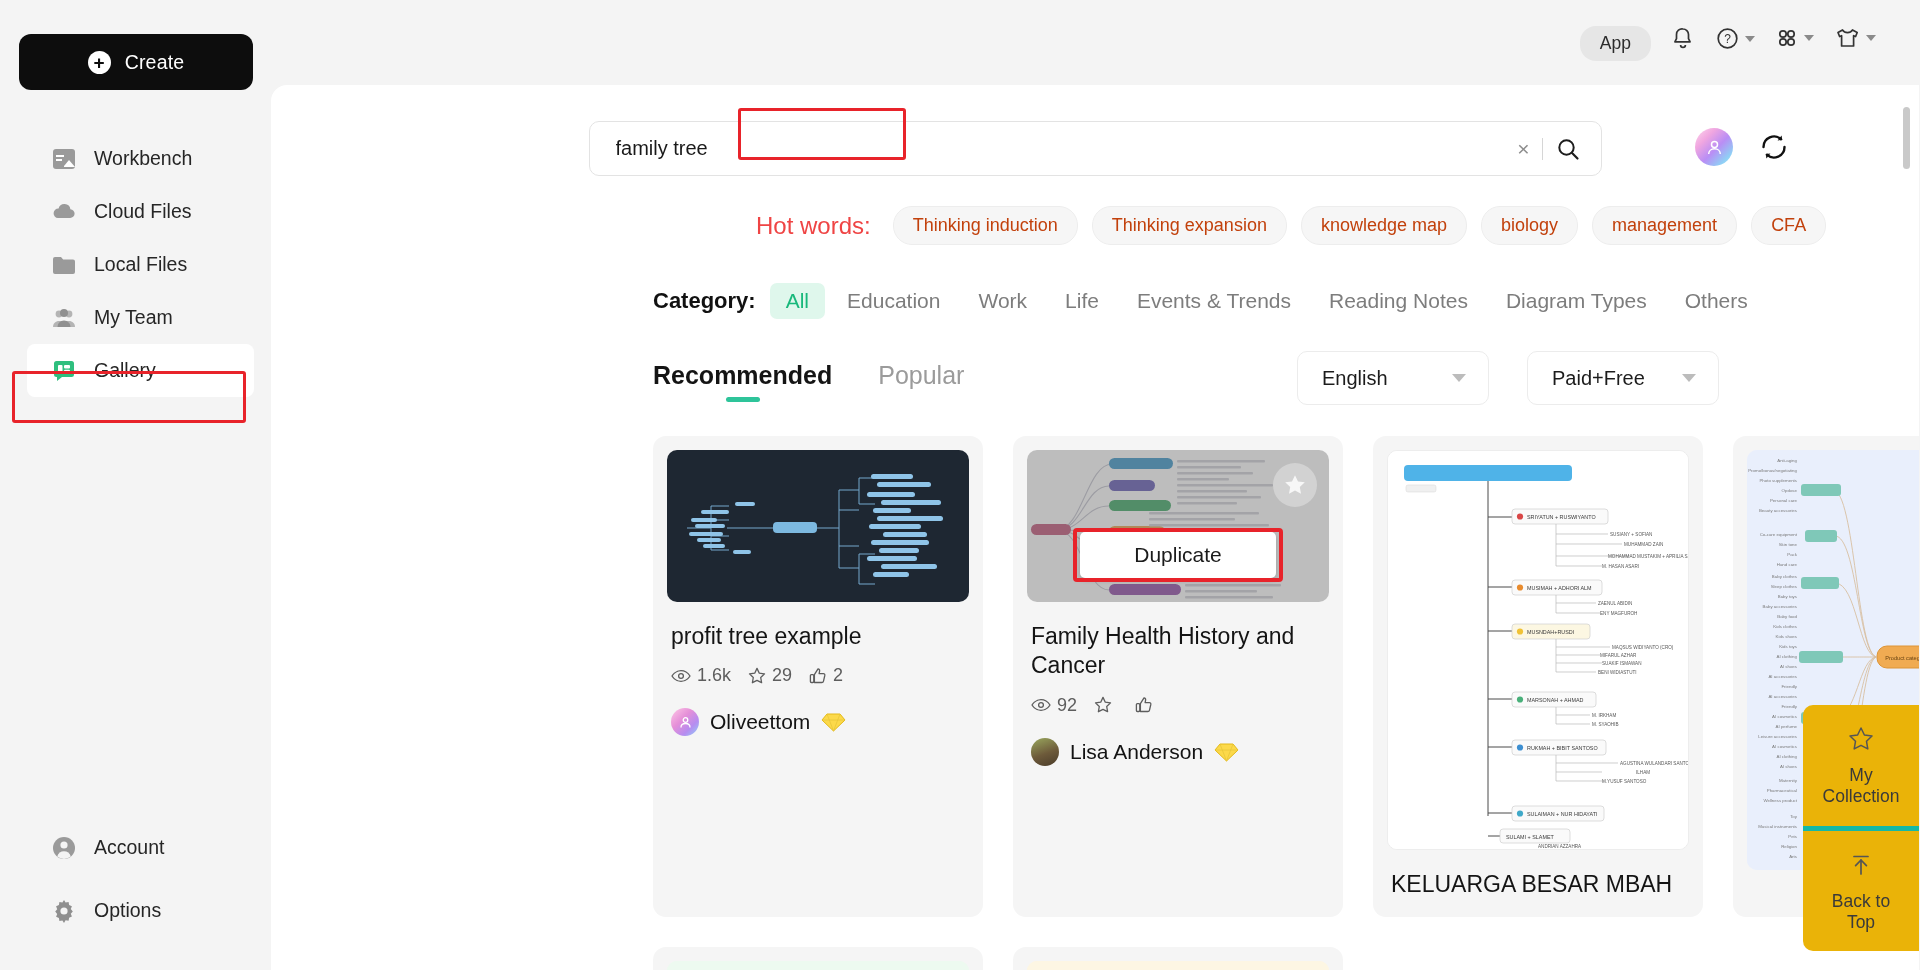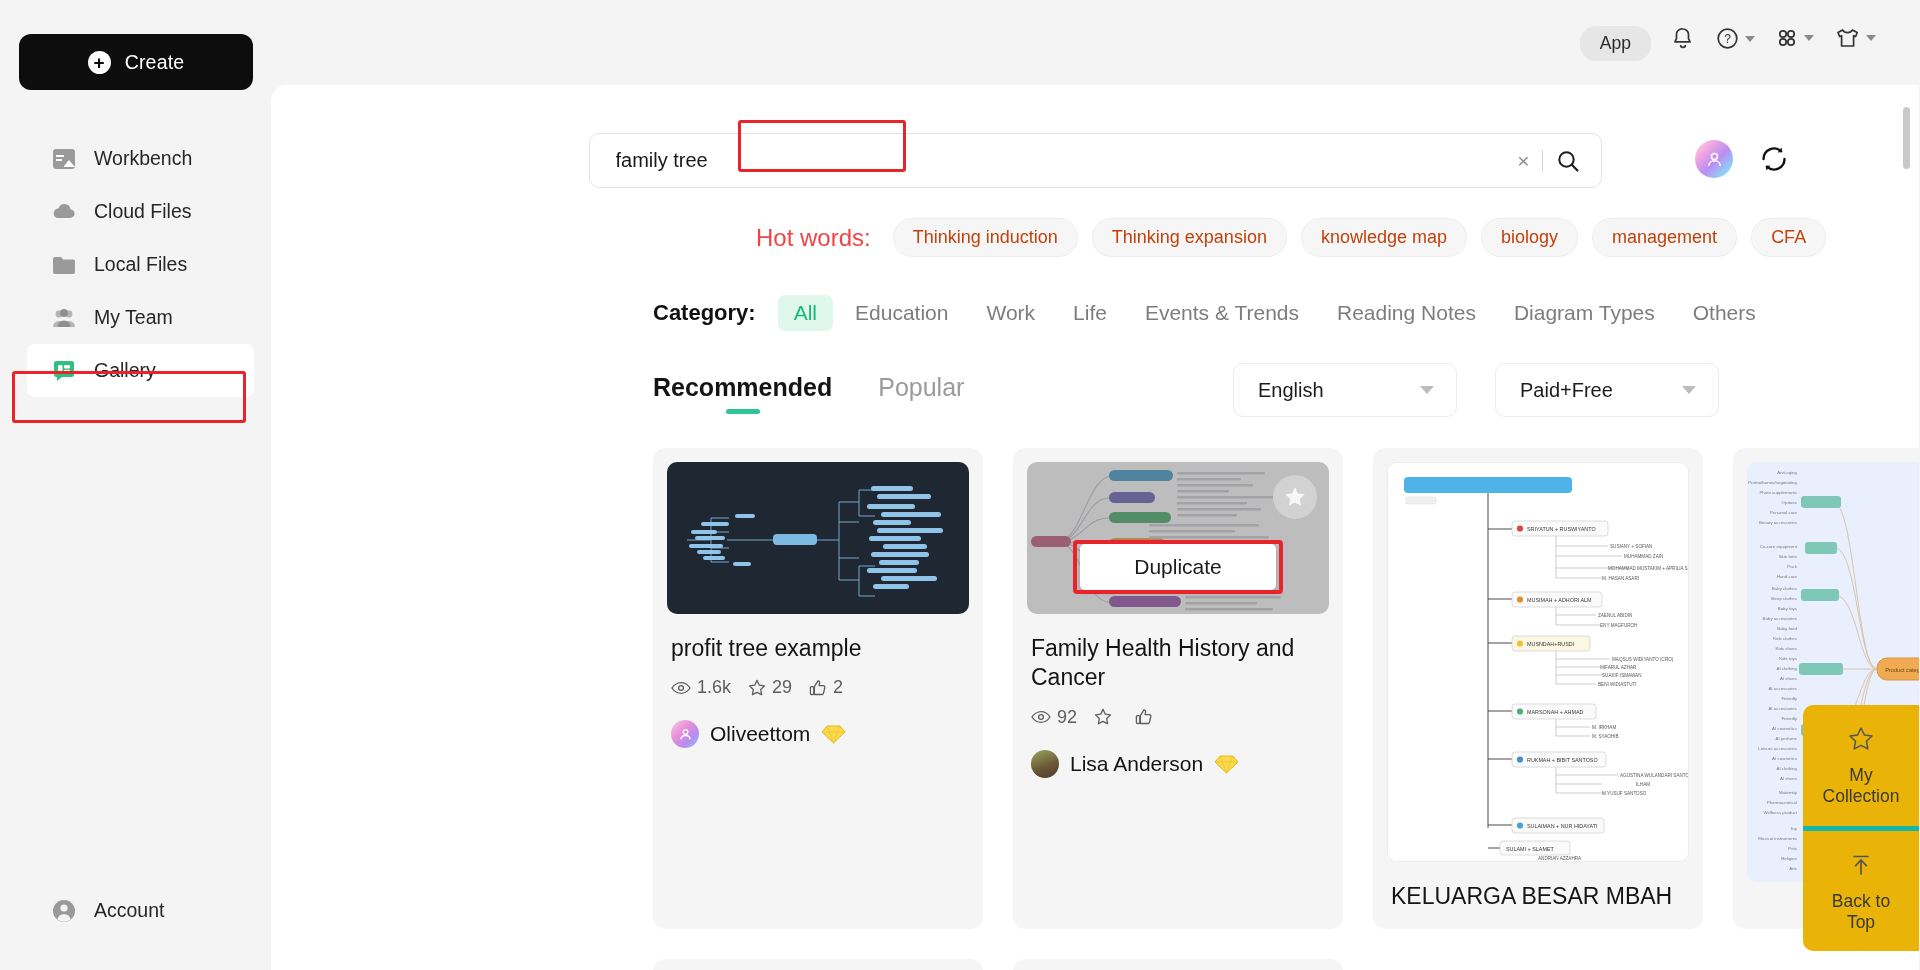--- a/index.html
+++ b/index.html
@@ -74,21 +74,21 @@
     width: 1648px; height: 885px;
     background: #fff; border-radius: 16px 0 0 0;
     overflow: hidden;
   }
   .scroll-thumb {
     position: absolute; right: 9px; top: 22px; width: 7px; height: 62px;
     background: #c9c9c9; border-radius: 4px; cursor: pointer;
   }
 
   
-  .search-row { position: relative; margin: 48px 0 0 0; display: flex; justify-content: center; }
+  .search-row { position: relative; margin: 36px 0 0 0; display: flex; justify-content: center; }
   .search-box {
     width: 1013px; height: 55px; border: 1px solid #e3e3e3; border-radius: 10px;
     display: flex; align-items: center; padding: 0 20px 0 26px; background: #fff;
   }
   .search-input {
     flex: 1; border: none; outline: none; font-size: 20px; color: #1a1a1a;
     font-family: "Liberation Sans", sans-serif; background: transparent;
   }
   .search-input::placeholder { color: #b0b0b0; }
   .clear-x { font-size: 21px; color: #8d8d8d; cursor: pointer; padding: 0 8px; line-height:1; }
@@ -111,40 +111,40 @@
     margin: 30px 0 0 0; padding-left: 485px;
   }
   .hot-label { font-size: 24px; color: #ef4444; margin-right: 8px; }
   .chip {
     background: #f6f6f6; border: 1px solid #ededed; border-radius: 19px;
     padding: 8px 19px; font-size: 18px; color: #c2410c; cursor: pointer; white-space: nowrap;
   }
 
   
   .cat-row { display: flex; align-items: center; gap: 6px; margin: 38px 0 0 382px; }
-  .cat-label { font-size: 22px; font-weight: 700; color: #111; margin-right: 16px; }
+  .cat-label { font-size: 22px; font-weight: 700; color: #111; margin-right: 8px; }
   .cat-item {
     font-size: 21px; color: #7d7d7d; padding: 6px 16px; border-radius: 7px; cursor: pointer;
     white-space: nowrap;
   }
   .cat-item.sel { background: #dff7ec; color: #18b87b; }
 
   
   .tabs-row {
     display: flex; align-items: center; margin: 42px 0 0 382px; position: relative; gap: 46px;
   }
   .tab { font-size: 25px; color: #9b9b9b; cursor: pointer; position: relative; padding-bottom: 12px; }
   .tab.active { color: #141414; font-weight: 700; }
   .tab.active::after {
     content: ''; position: absolute; bottom: 0; left: 50%; transform: translateX(-50%);
     width: 34px; height: 5px; background: #2ec49a; border-radius: 3px;
   }
   .filters { position: absolute; right: 200px; top: -10px; display: flex; gap: 38px; }
   .dropdown {
-    width: 224px; height: 54px; border: 1px solid #ececec; border-radius: 10px;
+    width: 192px; height: 54px; border: 1px solid #ececec; border-radius: 10px;
     display: flex; align-items: center; justify-content: space-between;
     padding: 0 22px 0 24px; font-size: 20px; color: #1c1c1c; cursor: pointer; background: #fff;
   }
   .dd-caret { width: 0; height: 0; border-left: 7px solid transparent;
               border-right: 7px solid transparent; border-top: 8px solid #bcbcbc; }
 
   
   .grid {
     display: grid; grid-template-columns: repeat(4, 330px); gap: 30px;
     margin: 34px 0 0 382px;
@@ -272,20 +272,29 @@
     <div class="bottom-nav">
       <div class="nav-item">
         <span class="ico">
           <svg viewBox="0 0 26 26">
               <circle cx="13" cy="13" r="11" fill="#9a9a9a"></circle>
           <circle cx="13" cy="10" r="3.6" fill="#f4f4f4"></circle>
               <path d="M6.2 21.5c.9-3.3 3.6-5.2 6.8-5.2s5.9 1.9 6.8 5.2A11 11 0 0113 24a11 11 0 01-6.8-2.5z" fill="#f4f4f4"></path>
             </svg>
         </span>
         <span class="nlabel">Account</span>
+      </div>
+      <div class="nav-item">
+        <span class="ico">
+          <svg viewBox="0 0 26 26">
+              <path d="M13 2l1.6 2.6 3-.6.5 3 2.8 1.2-1.1 2.9 2 2.3-2 2.3 1.1 2.9-2.8 1.2-.5 3-3-.6L13 25l-1.6-2.6-3 .6-.5-3-2.8-1.2 1.1-2.9-2-2.3 2-2.3L5.1 8.2 7.9 7l.5-3 3 .6L13 2z" fill="#8f8f8f"></path>
+          <circle cx="13" cy="13" r="3.6" fill="#f4f4f4"></circle>
+            </svg>
+        </span>
+        <span class="nlabel">Options</span>
       </div>
     </div>
   </div>
 
   <div class="main-wrap">
 
     <div class="topbar">
       <div class="app-pill">App</div>
 
       <div class="tb-ic">

